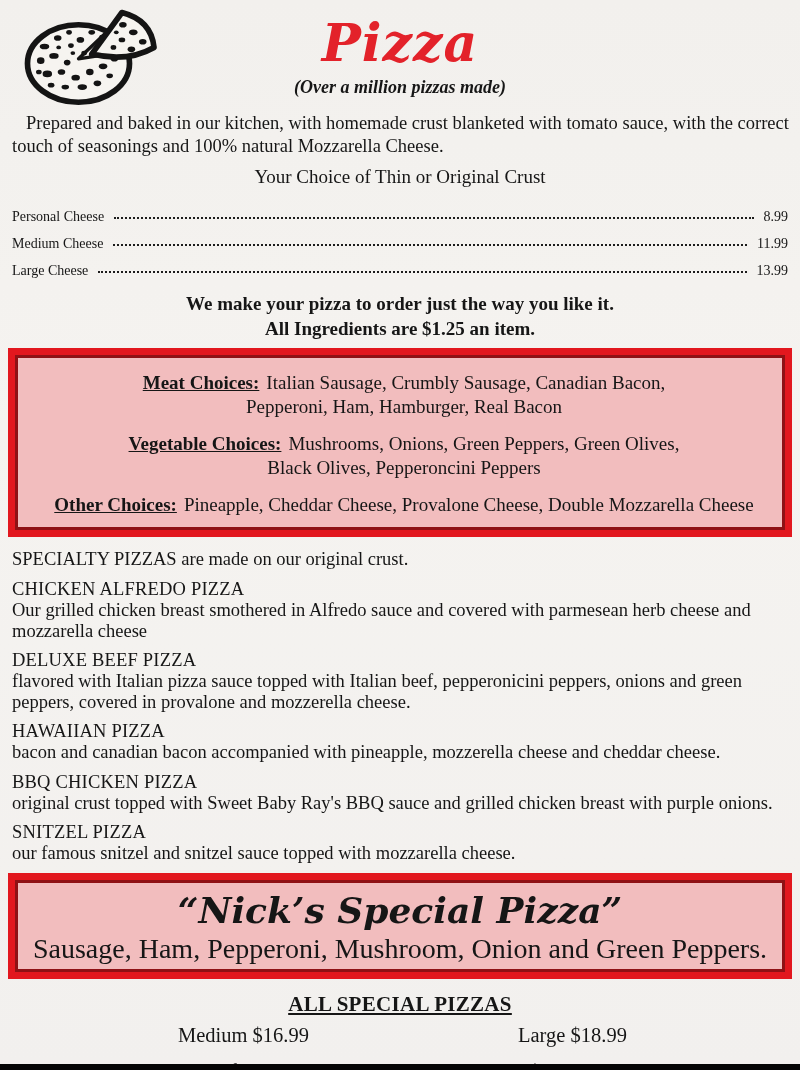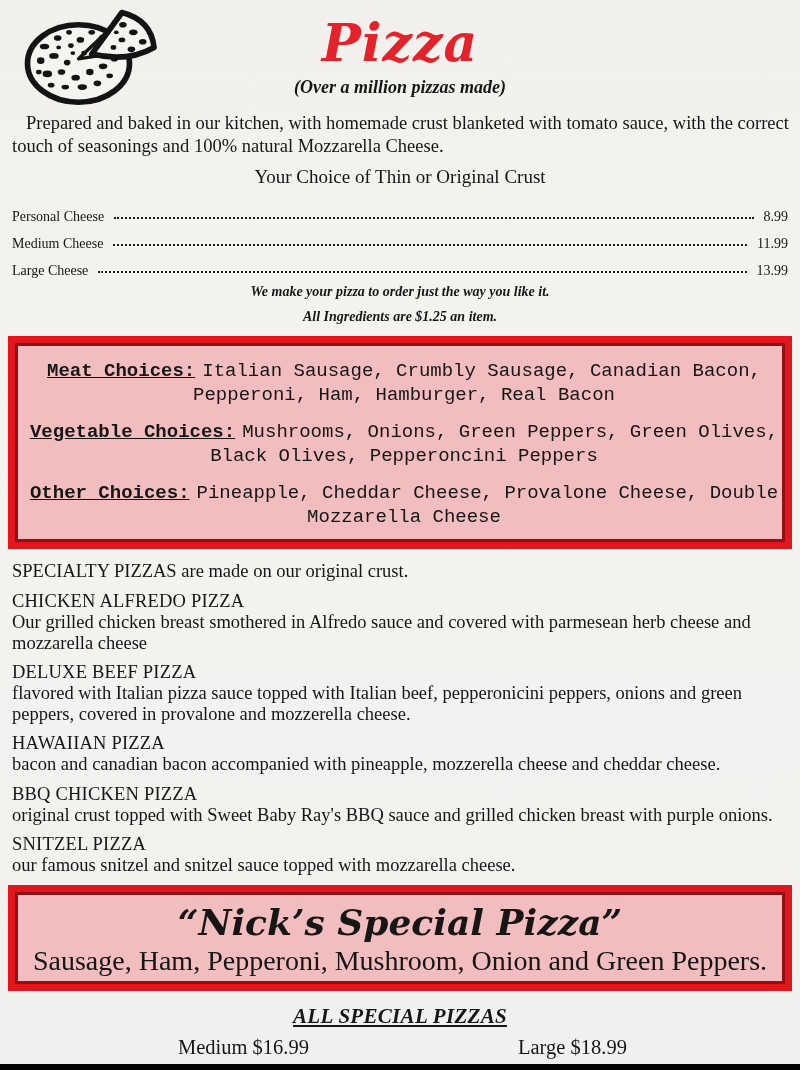--- a/index.html
+++ b/index.html
@@ -17,43 +17,43 @@
     text-align: center; font-size: 52px; line-height: 58px; padding-top: 14px;
     font-style: italic; font-weight: bold; color: #e3222a;
     font-family: "DejaVu Serif", serif; letter-spacing: 1px;
   }
   .subtitle { text-align: center; font-size: 18px; line-height: 22px; font-weight: bold; font-style: italic; margin-top: 4px; }
   .intro { margin: 8px 10px 0 12px; font-size: 18.5px; line-height: 23px; text-indent: 14px; }
   .crust-line { text-align: center; font-size: 19px; line-height: 24px; margin-top: 7px; }
   .price-list { margin: 9px 12px 0 12px; }
   .price-row { display: flex; align-items: flex-end; height: 27px; font-size: 14px; }
   .price-row .leader { flex: 1; border-bottom: 2px dotted #1c1c1c; margin: 0 10px 6px 10px; }
-  .notes { text-align: center; font-weight: bold; font-style: italic; font-size: 14px; line-height: 25px; margin-top: 0; }
+  .notes { text-align: center; font-weight: bold; font-size: 19px; line-height: 25px; margin-top: 12px; }
   .red-box {
     margin: 7px 8px 0 8px;
     border: 7px solid #e2171e;
     box-shadow: inset 0 0 0 3px #8f1115;
     background: #f2bdbe;
   }
-  .choices-box { padding: 16px 4px 13px 12px; text-align: center; font-size: 19px; line-height: 24px; font-family: Liberation Mono, monospace; }
+  .choices-box { padding: 16px 4px 13px 12px; text-align: center; font-size: 19px; line-height: 24px; }
   .choice-group { margin-bottom: 13px; }
   .choice-group:last-child { margin-bottom: 0; }
   .choice-label { font-weight: bold; text-decoration: underline; margin-right: 7px; }
   .specialty { margin: 11px 12px 0 12px; font-size: 18.5px; }
   .spec-intro { line-height: 22px; }
   .spec-item { margin-top: 9px; }
   .spec-name { line-height: 21px; letter-spacing: 0.2px; }
   .spec-desc { line-height: 20.5px; }
   .nicks-box { margin-top: 9px; text-align: center; padding: 8px 10px 10px 10px; }
   .nicks-title {
     font-size: 36px; line-height: 44px; font-style: italic; font-weight: bold;
     font-family: "DejaVu Serif", serif;
   }
   .nicks-ing { font-size: 28px; line-height: 26px; margin-top: 4px; }
-  .specials-heading { text-align: center; font-weight: bold; text-decoration: underline; font-size: 21px; line-height: 25px; margin-top: 13px; letter-spacing: 0.3px; font-style: italic; }
+  .specials-heading { text-align: center; font-weight: bold; text-decoration: underline; font-size: 21px; line-height: 25px; margin-top: 13px; letter-spacing: 0.3px; }
   .size-row { position: relative; height: 27px; margin-top: 7px; font-size: 20.5px; }
   .size-medium { position: absolute; left: 178px; }
   .size-large { position: absolute; left: 518px; }
   .soup-row { position: relative; height: 25px; margin-top: 9px; font-size: 19.5px; }
   .soup-label { position: absolute; left: 12px; }
   .soup-price { position: absolute; left: 530px; }
   .scan-bar { position: absolute; left: 0; bottom: 0; width: 800px; height: 6px; background: #050505; }
 </style>
 </head>
 <body>

